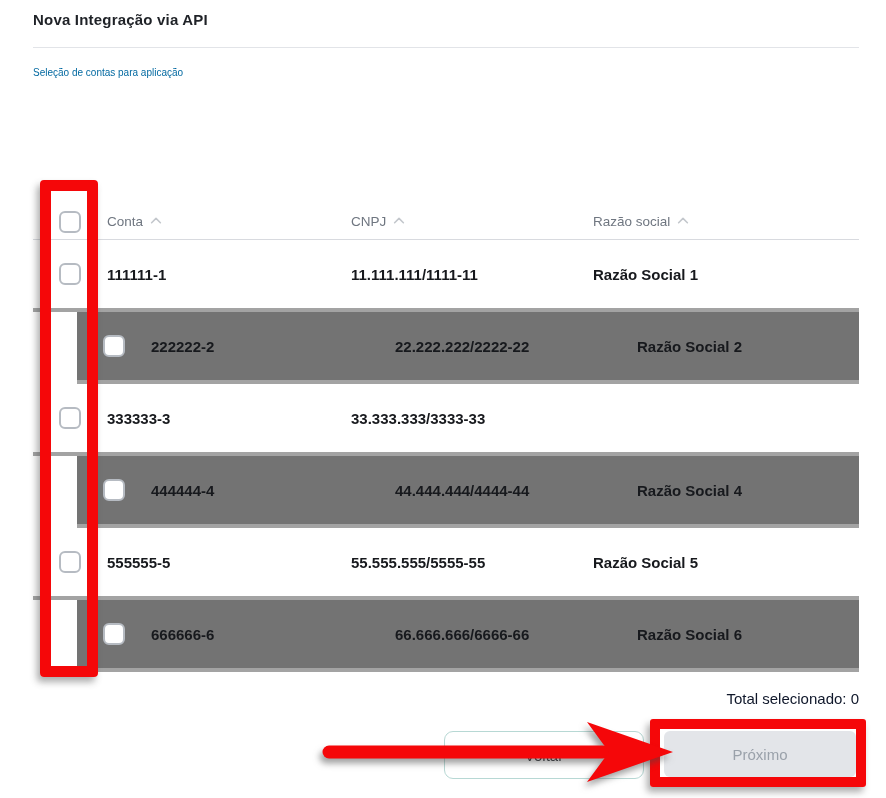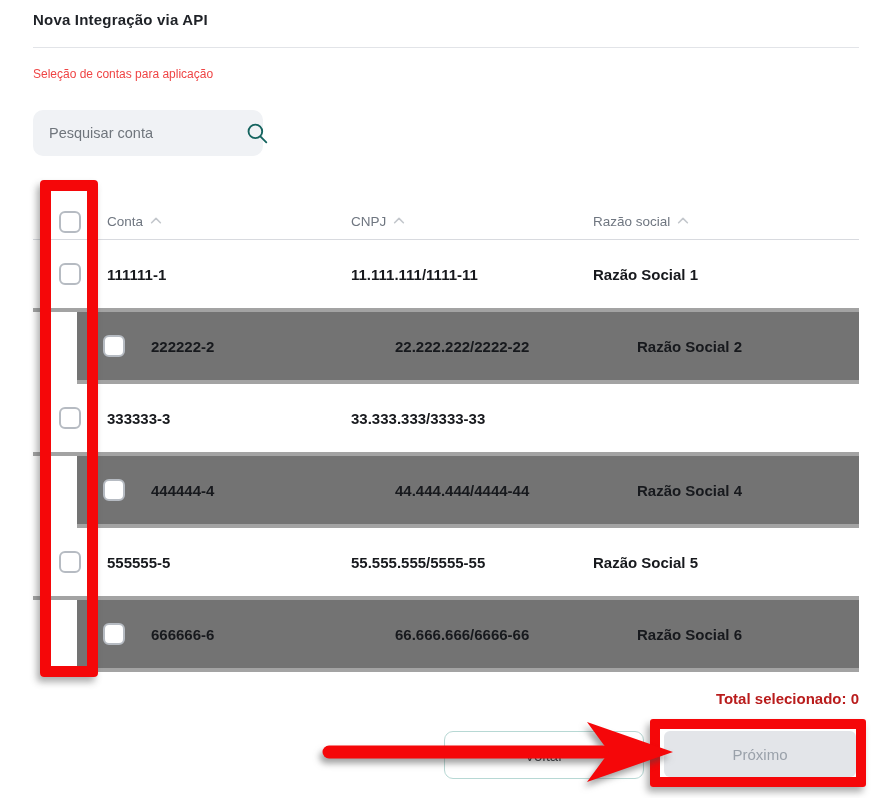--- a/index.html
+++ b/index.html
@@ -5,21 +5,21 @@
   * { margin:0; padding:0; box-sizing:border-box; }
   html,body { width:886px; height:798px; background:#ffffff; overflow:hidden;
               font-family:"Liberation Sans","DejaVu Sans",sans-serif; }
   .page { position:relative; width:886px; height:798px; background:#fff; }
 
   
   .title { position:absolute; left:33px; top:11px; font-size:15px; font-weight:700;
            color:#1f2227; letter-spacing:.2px; }
   .title-divider { position:absolute; left:33px; top:47px; width:826px; height:1px;
                    background:#e2e4e8; }
-  .subtitle { position:absolute; left:33px; top:67px; font-size:12px; color:#ef4444; }
+  .subtitle { position:absolute; left:33px; top:67px; font-size:10px; color:#0369a1; }
 
   
   .search-box { position:absolute; left:33px; top:110px; width:230px; height:46px;
                 background:#f0f2f5; border-radius:10px; display:flex; align-items:center; }
   .search-box input { flex:1; border:none; outline:none; background:transparent;
                       padding:0 8px 0 16px; font-size:14.5px; color:#3c4043;
                       font-family:inherit; }
   .search-box input::placeholder { color:#6f757c; opacity:1; }
   .search-icon-wrap { width:40px; display:flex; justify-content:center; align-items:center;
                       cursor:pointer; }
@@ -31,22 +31,22 @@
   .thead .hcell { display:flex; gap:6px; font-size:13.5px;
                   color:#6f7680; cursor:pointer; }
   .tbody-row { height:72px; border-bottom:4px solid #a3a3a3; background:#fff; }
   .tbody-row.alt { background:#737373;margin-left:44px; }
   .cell { font-size:15px; font-weight:600; color:#17191d; }
   .cb-cell { display:flex; justify-content:center; align-items:center; }
   input[type="checkbox"] { appearance:none; -webkit-appearance:none; width:22px; height:22px;
       border:2px solid #b6bbc2; border-radius:6px; background:#fff; cursor:pointer; margin:0; }
 
   
-  .total { position:absolute; right:27px; top:690px; font-size:15px; font-weight:700;
-           color:#b91c1c; }
+  .total { position:absolute; right:27px; top:690px; font-size:15px; font-weight:400;
+           color:#0f172a; }
   .btn-back { position:absolute; left:444px; top:731px; width:200px; height:48px;
               background:#ffffff; border:1px solid #b7d8d4; border-radius:9px;
               font-size:15px; color:#2d3136; font-family:inherit; cursor:pointer; }
   .btn-next { position:absolute; left:664px; top:731px; width:192px; height:46px;
               background:#e3e5e9; border:none; border-radius:6px; font-size:15px;
               color:#9aa1aa; font-family:inherit; cursor:default; }
 
   
   .annot-rect-checkboxes { position:absolute; left:40px; top:180px; width:58px; height:497px;
       border:11px solid #f50709; border-radius:4px; pointer-events:none;
@@ -59,29 +59,20 @@
 </style>
 </head>
 <body>
 
 <div class="page">
 
   <h1 class="title">Nova Integração via API</h1>
   <div class="title-divider"></div>
   <p class="subtitle">Seleção de contas para aplicação</p>
 
-  <div class="search-box">
-    <input type="text" placeholder="Pesquisar conta" style="">
-    <span class="search-icon-wrap">
-      <svg width="26" height="26" viewBox="0 0 24 24" fill="none" stroke="#14635e" stroke-width="1.7" stroke-linecap="round">
-        <circle cx="10.5" cy="10.5" r="6.3"></circle>
-        <line x1="15.3" y1="15.3" x2="20.6" y2="20.6"></line>
-      </svg>
-    </span>
-  </div>
 
   <div class="table">
 
     <div class="trow thead">
       <div class="cb-cell">
         <input type="checkbox" style="">
       </div>
       <div class="hcell">
         <span>Conta</span>
         <svg width="14" height="14" viewBox="0 0 16 16" fill="none" stroke="#c3c7cc" stroke-width="1.8" stroke-linecap="round" stroke-linejoin="round">

